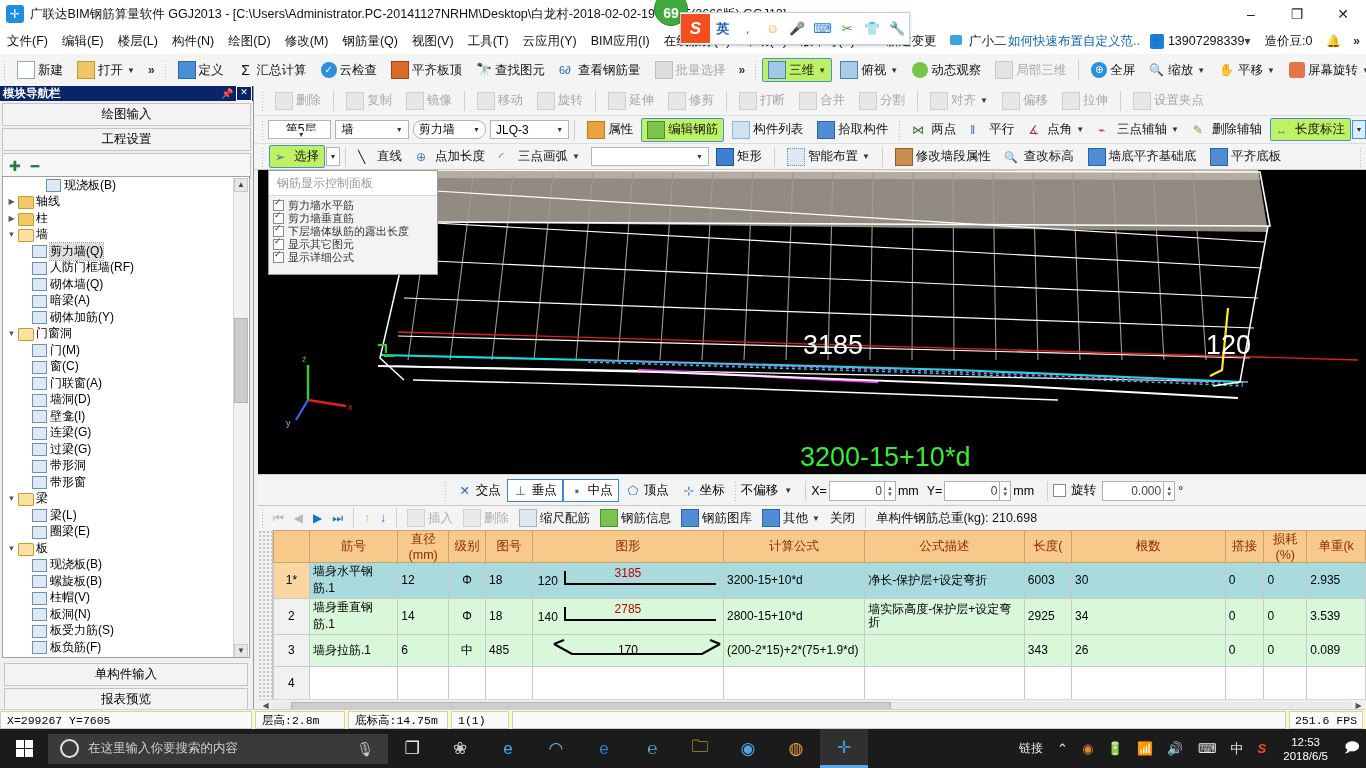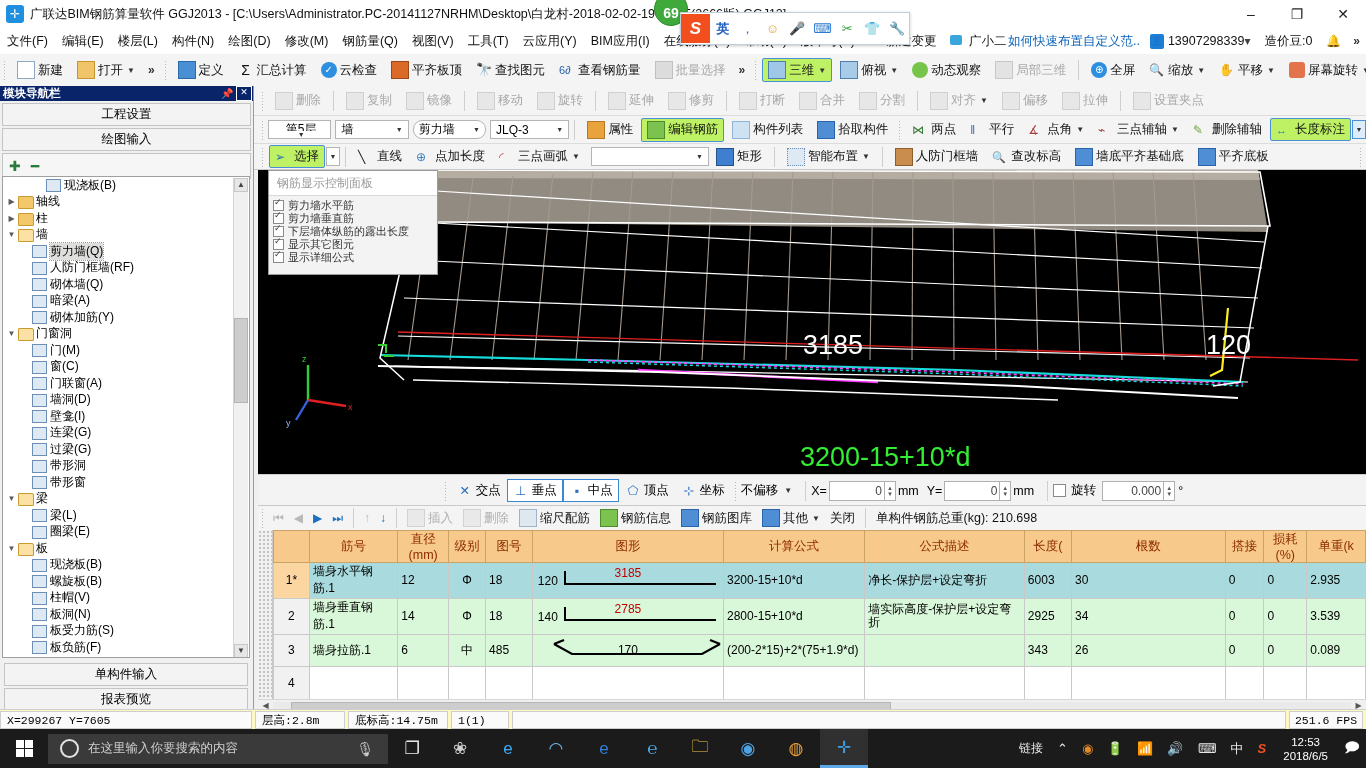--- a/index.html
+++ b/index.html
@@ -518,21 +518,21 @@
       </div>
     <div class="sep"></div>
     <div class="tool">
         <span class="ic" style="background:#dfe9f4;border:1px dotted #6b8fb5;"></span>
         <span>智能布置</span>
         <span class="chev">▼</span>
       </div>
     <div class="sep"></div>
     <div class="tool">
         <span class="ic" style="background:#c98e4e;border:1px solid #8e5f2e;"></span>
-        <span>人防门框墙</span>
+        <span>修改墙段属性</span>
       </div>
     <div class="tool">
         <span class="ic" style="color:#3a7fbf;line-height:16px;font-size:11px;">🔍</span>
         <span>查改标高</span>
       </div>
     <div class="tool">
         <span class="ic" style="background:#4f8ed4;border:1px solid #2b63a8;"></span>
         <span>墙底平齐基础底</span>
       </div>
     <div class="tool">
@@ -542,22 +542,22 @@
     <div style="flex:1"></div>
     <div class="grip"></div>
   </div>
 
   <div class="navpanel">
     <div class="navtitle">
       <span class="t">模块导航栏</span>
       <span class="pin">📌</span>
       <span class="cls">✕</span>
     </div>
+    <div class="navbtn">绘图输入</div>
     <div class="navbtn">工程设置</div>
-    <div class="navbtn">绘图输入</div>
     <div class="navtools">
       <span style="color:#2b7a3b;font-weight:bold;font-size:14px;">✚</span>
       <span style="color:#2b7a3b;font-weight:bold;font-size:14px;">━</span>
     </div>
 
     <div class="tree">
       <div id="tree-rows" style="position:absolute;left:0;top:0;width:232px;">
           <div class="trow">
             <span class="exp"></span>
             <span class="dash" style="border-left: 1px dotted rgb(189, 189, 189);"></span>

